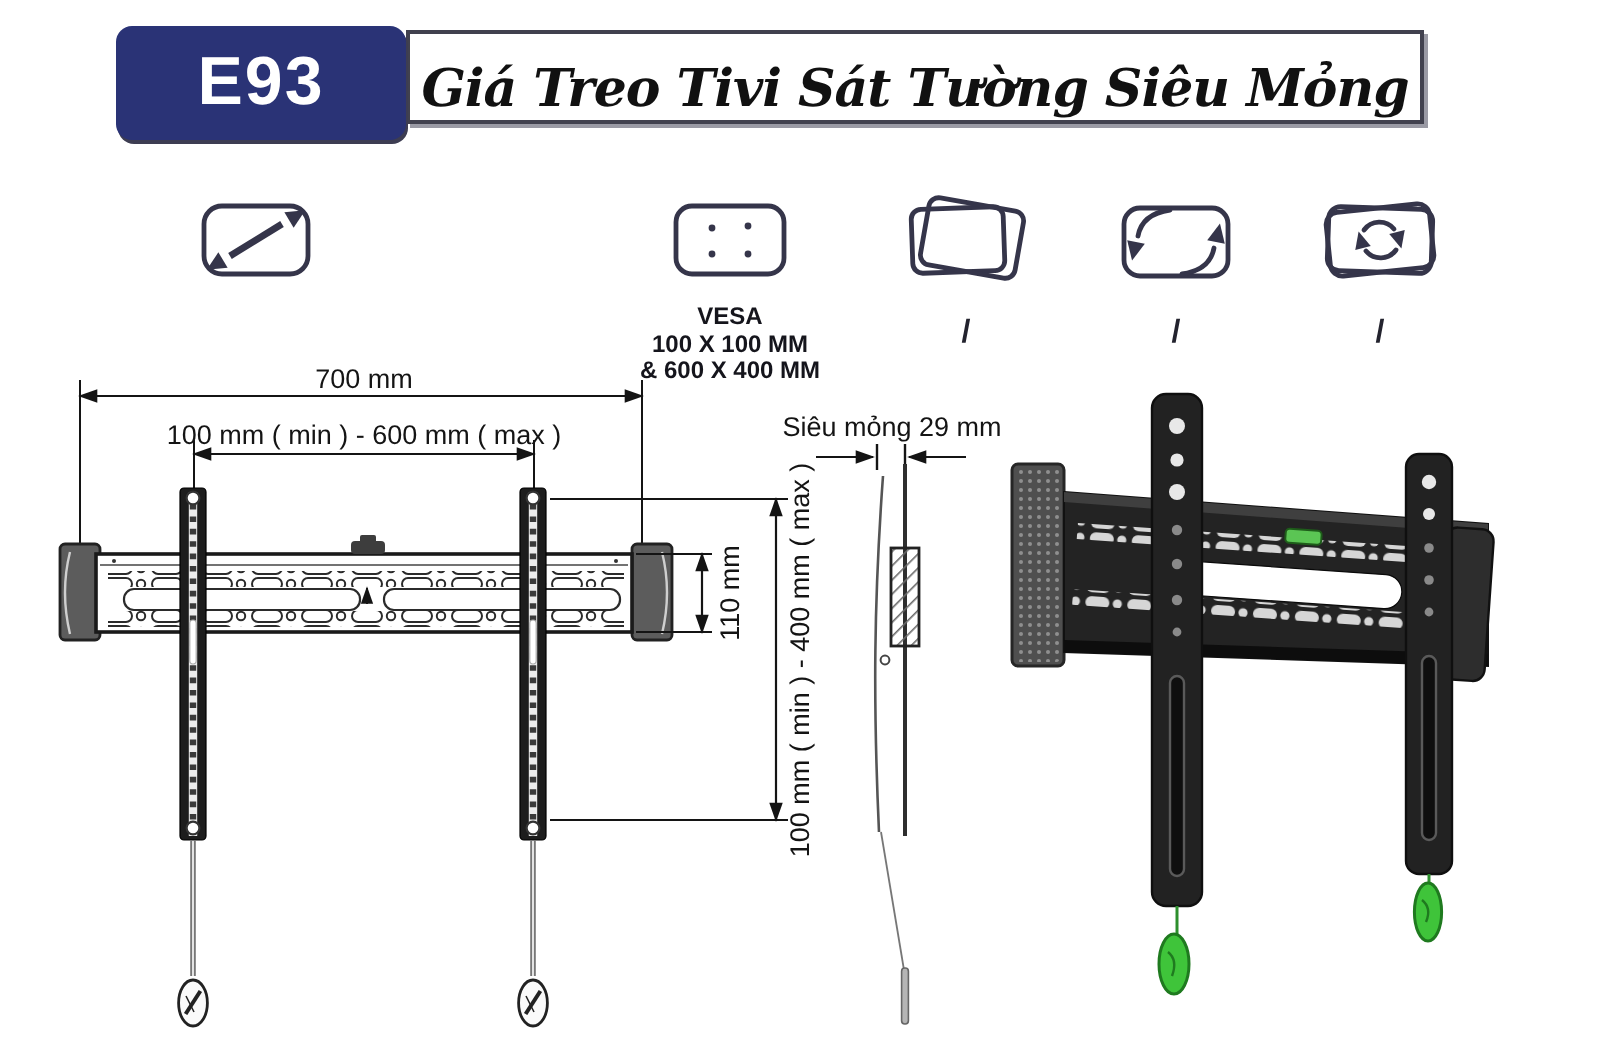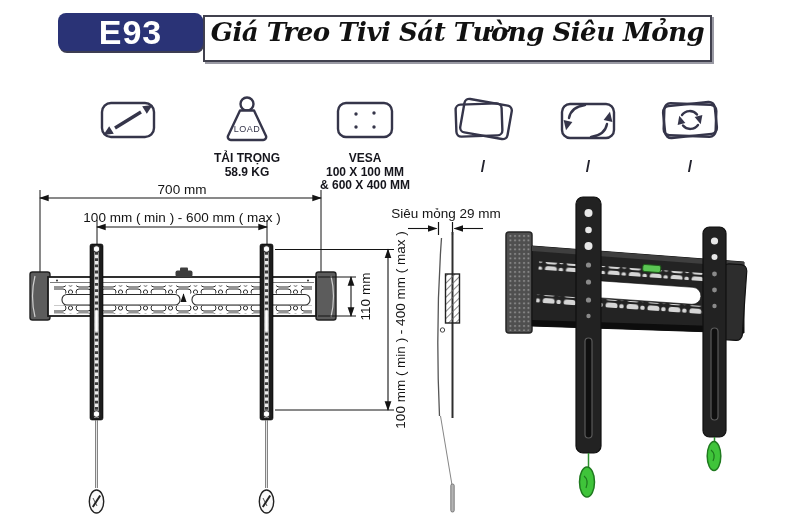--- a/index.html
+++ b/index.html
@@ -3,25 +3,25 @@
 <meta charset="utf-8">
 <style>
   html,body{margin:0;padding:0;background:#fff;}
   .stage{position:relative;width:800px;height:523px;background:#ffffff;overflow:hidden;
          font-family:"Liberation Sans",sans-serif;}
   .draw{position:absolute;left:0;top:0;width:800px;height:523px;}
 
   
   .title-box{position:absolute;left:203px;top:15px;width:505px;height:43px;
              background:#fff;border:2px solid #41414e;box-shadow:2px 2px 0 #9a9aa4;
-             display:flex;align-items:flex-start;justify-content:center;}
+             display:flex;align-items:flex-end;justify-content:center;}
   .title-box .title{font-family:"DejaVu Serif","Liberation Serif",serif;
              font-weight:bold;font-style:italic;font-size:26px;color:#111;
              white-space:nowrap;letter-spacing:-0.5px;}
-  .badge{position:absolute;left:58px;top:13px;width:145px;height:38px;background:#2a3376;
+  .badge{position:absolute;left:58px;top:13px;width:145px;height:57px;background:#2a3376;
          border-radius:8px;display:flex;align-items:center;justify-content:center;
          box-shadow:1px 2px 0 #3d3d52;}
   .badge span{color:#fff;font-weight:bold;font-size:34px;letter-spacing:1px;}
 
   
   .feature{position:absolute;top:96px;width:130px;display:flex;flex-direction:column;
            align-items:center;}
   .ficon{height:48px;display:flex;align-items:center;justify-content:center;}
   .flabel{margin-top:8px;text-align:center;color:#15151c;font-weight:bold;
           font-size:12px;line-height:13.5px;white-space:nowrap;}
@@ -193,33 +193,20 @@
     <div class="ficon">
       <svg width="56" height="38" viewBox="0 0 56 38">
         <rect class="ic" x="2" y="2" width="52" height="34" rx="9" stroke-width="2.6"></rect>
         <line x1="15" y1="27" x2="41" y2="11" stroke="#35354a" stroke-width="3.4"></line>
         <polygon class="ich" points="0,-4.5 9.5,0 0,4.5" transform="translate(44.5,9) rotate(-31)"></polygon>
         <polygon class="ich" points="0,-4.5 9.5,0 0,4.5" transform="translate(11.5,29) rotate(149)"></polygon>
       </svg>
     </div>
   </div>
 
-  <div class="feature" style="left:182px">
-    <div class="ficon">
-      <svg width="60" height="50" viewBox="0 0 60 50">
-        <circle class="ic" cx="30" cy="9" r="6.5"></circle>
-        <path d="M23,15.5 L37,15.5 L49,41 A3,3 0 0 1 46,45 L14,45 A3,3 0 0 1 11,41 Z" fill="#fff" stroke="#35354a" stroke-width="2.4" stroke-linejoin="round"></path>
-        <text x="30" y="37" text-anchor="middle" style="font-family:'Liberation Sans',sans-serif;font-size:9px;fill:#35354a;letter-spacing:0.5px">LOAD</text>
-      </svg>
-    </div>
-    <div class="flabel">
-      <div>TẢI TRỌNG</div>
-      <div>58.9 KG</div>
-    </div>
-  </div>
 
   <div class="feature" style="left:300px">
     <div class="ficon">
       <svg width="60" height="40" viewBox="0 0 60 40">
         <rect class="ic" x="3" y="3" width="54" height="34" rx="8"></rect>
         <circle class="ich" cx="21" cy="14" r="1.7"></circle>
         <circle class="ich" cx="39" cy="13" r="1.7"></circle>
         <circle class="ich" cx="21" cy="27" r="1.7"></circle>
         <circle class="ich" cx="39" cy="27" r="1.7"></circle>
       </svg>

